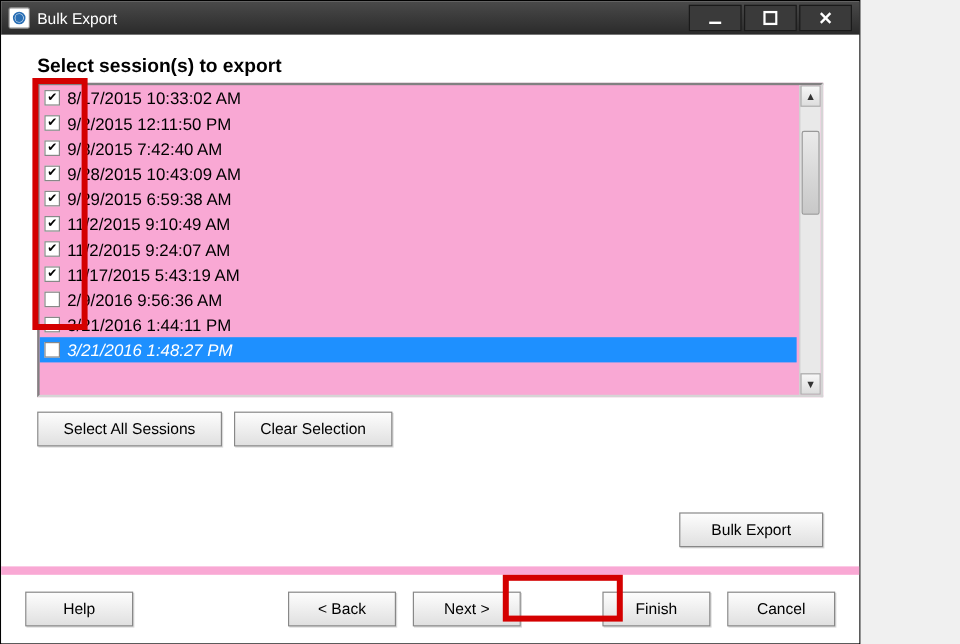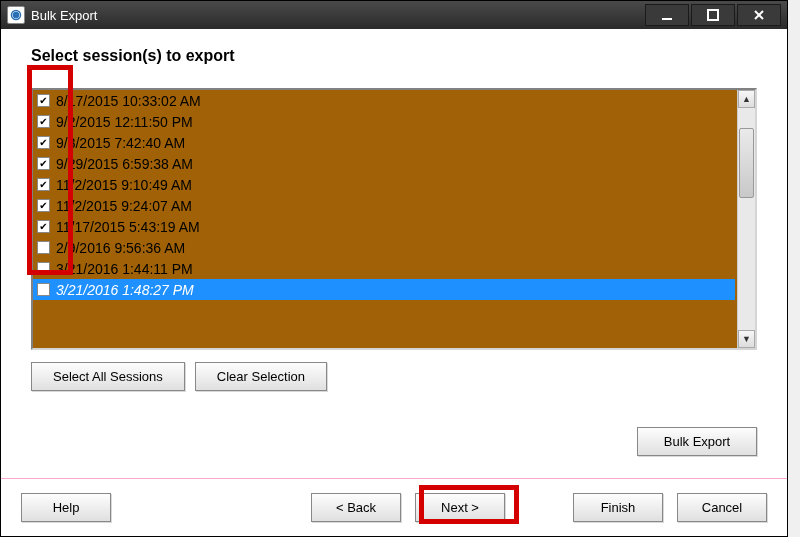--- a/index.html
+++ b/index.html
@@ -5,21 +5,21 @@
     * { box-sizing: border-box; margin: 0; padding: 0; }
     body {
       font-family: "Segoe UI", Tahoma, sans-serif;
       font-size: 12px;
       background: #f0f0f0;
       width: 800px;
       height: 537px;
       overflow: hidden;
     }
     .window {
-      width: 788px;
+      width: 717px;
       height: 537px;
       display: flex;
       flex-direction: column;
       background: #fff;
       border: 1px solid #000;
     }
     .titlebar {
       height: 28px;
       background: linear-gradient(to bottom, #4a4a4a, #2a2a2a);
       color: #fff;
@@ -62,25 +62,25 @@
     }
     .content {
       flex: 1;
       padding: 18px 30px 10px 30px;
       background: #fff;
       position: relative;
     }
     .prompt-label {
       font-size: 16px;
       font-weight: bold;
-      margin-bottom: 23px;
+      margin-bottom: 4px;
     }
     .list-frame {
       border: 2px inset #d5d5d5;
-      background: #a16207;
+      background: #f9a8d4;
       height: 262px;
       position: relative;
       overflow: hidden;
     }
     .list-body {
       position: absolute;
       left: 0; top: 0;
       right: 20px;
       bottom: 0;
       overflow: hidden;
@@ -160,21 +160,21 @@
       padding: 6px 21px;
       font-family: inherit;
       font-size: 13px;
       cursor: pointer;
       min-width: 80px;
       box-shadow: 1px 1px 0 rgba(0,0,0,.15);
     }
     .sel-all { min-width: 150px; }
     .clear-sel { min-width: 130px; text-align: center; }
     .footer {
-      border-top: 1px solid #f9a8d4;
+      border-top: 7px solid #f9a8d4;
       padding: 14px 20px;
       display: flex;
       align-items: center;
       gap: 14px;
       background: #fff;
     }
     .footer .spacer { flex: 1; }
     .footer .nav-btn, .footer .help-btn { min-width: 90px; }
     
     .highlight-box {
@@ -239,20 +239,24 @@
           <div class="session-row">
             <span class="chk checked"></span>
             <span>9/2/2015 12:11:50 PM</span>
           </div>
           <div class="session-row">
             <span class="chk checked"></span>
             <span>9/3/2015 7:42:40 AM</span>
           </div>
           <div class="session-row">
             <span class="chk checked"></span>
+            <span>9/28/2015 10:43:09 AM</span>
+          </div>
+          <div class="session-row">
+            <span class="chk checked"></span>
             <span>9/29/2015 6:59:38 AM</span>
           </div>
           <div class="session-row">
             <span class="chk checked"></span>
             <span>11/2/2015 9:10:49 AM</span>
           </div>
           <div class="session-row">
             <span class="chk checked"></span>
             <span>11/2/2015 9:24:07 AM</span>
           </div>

